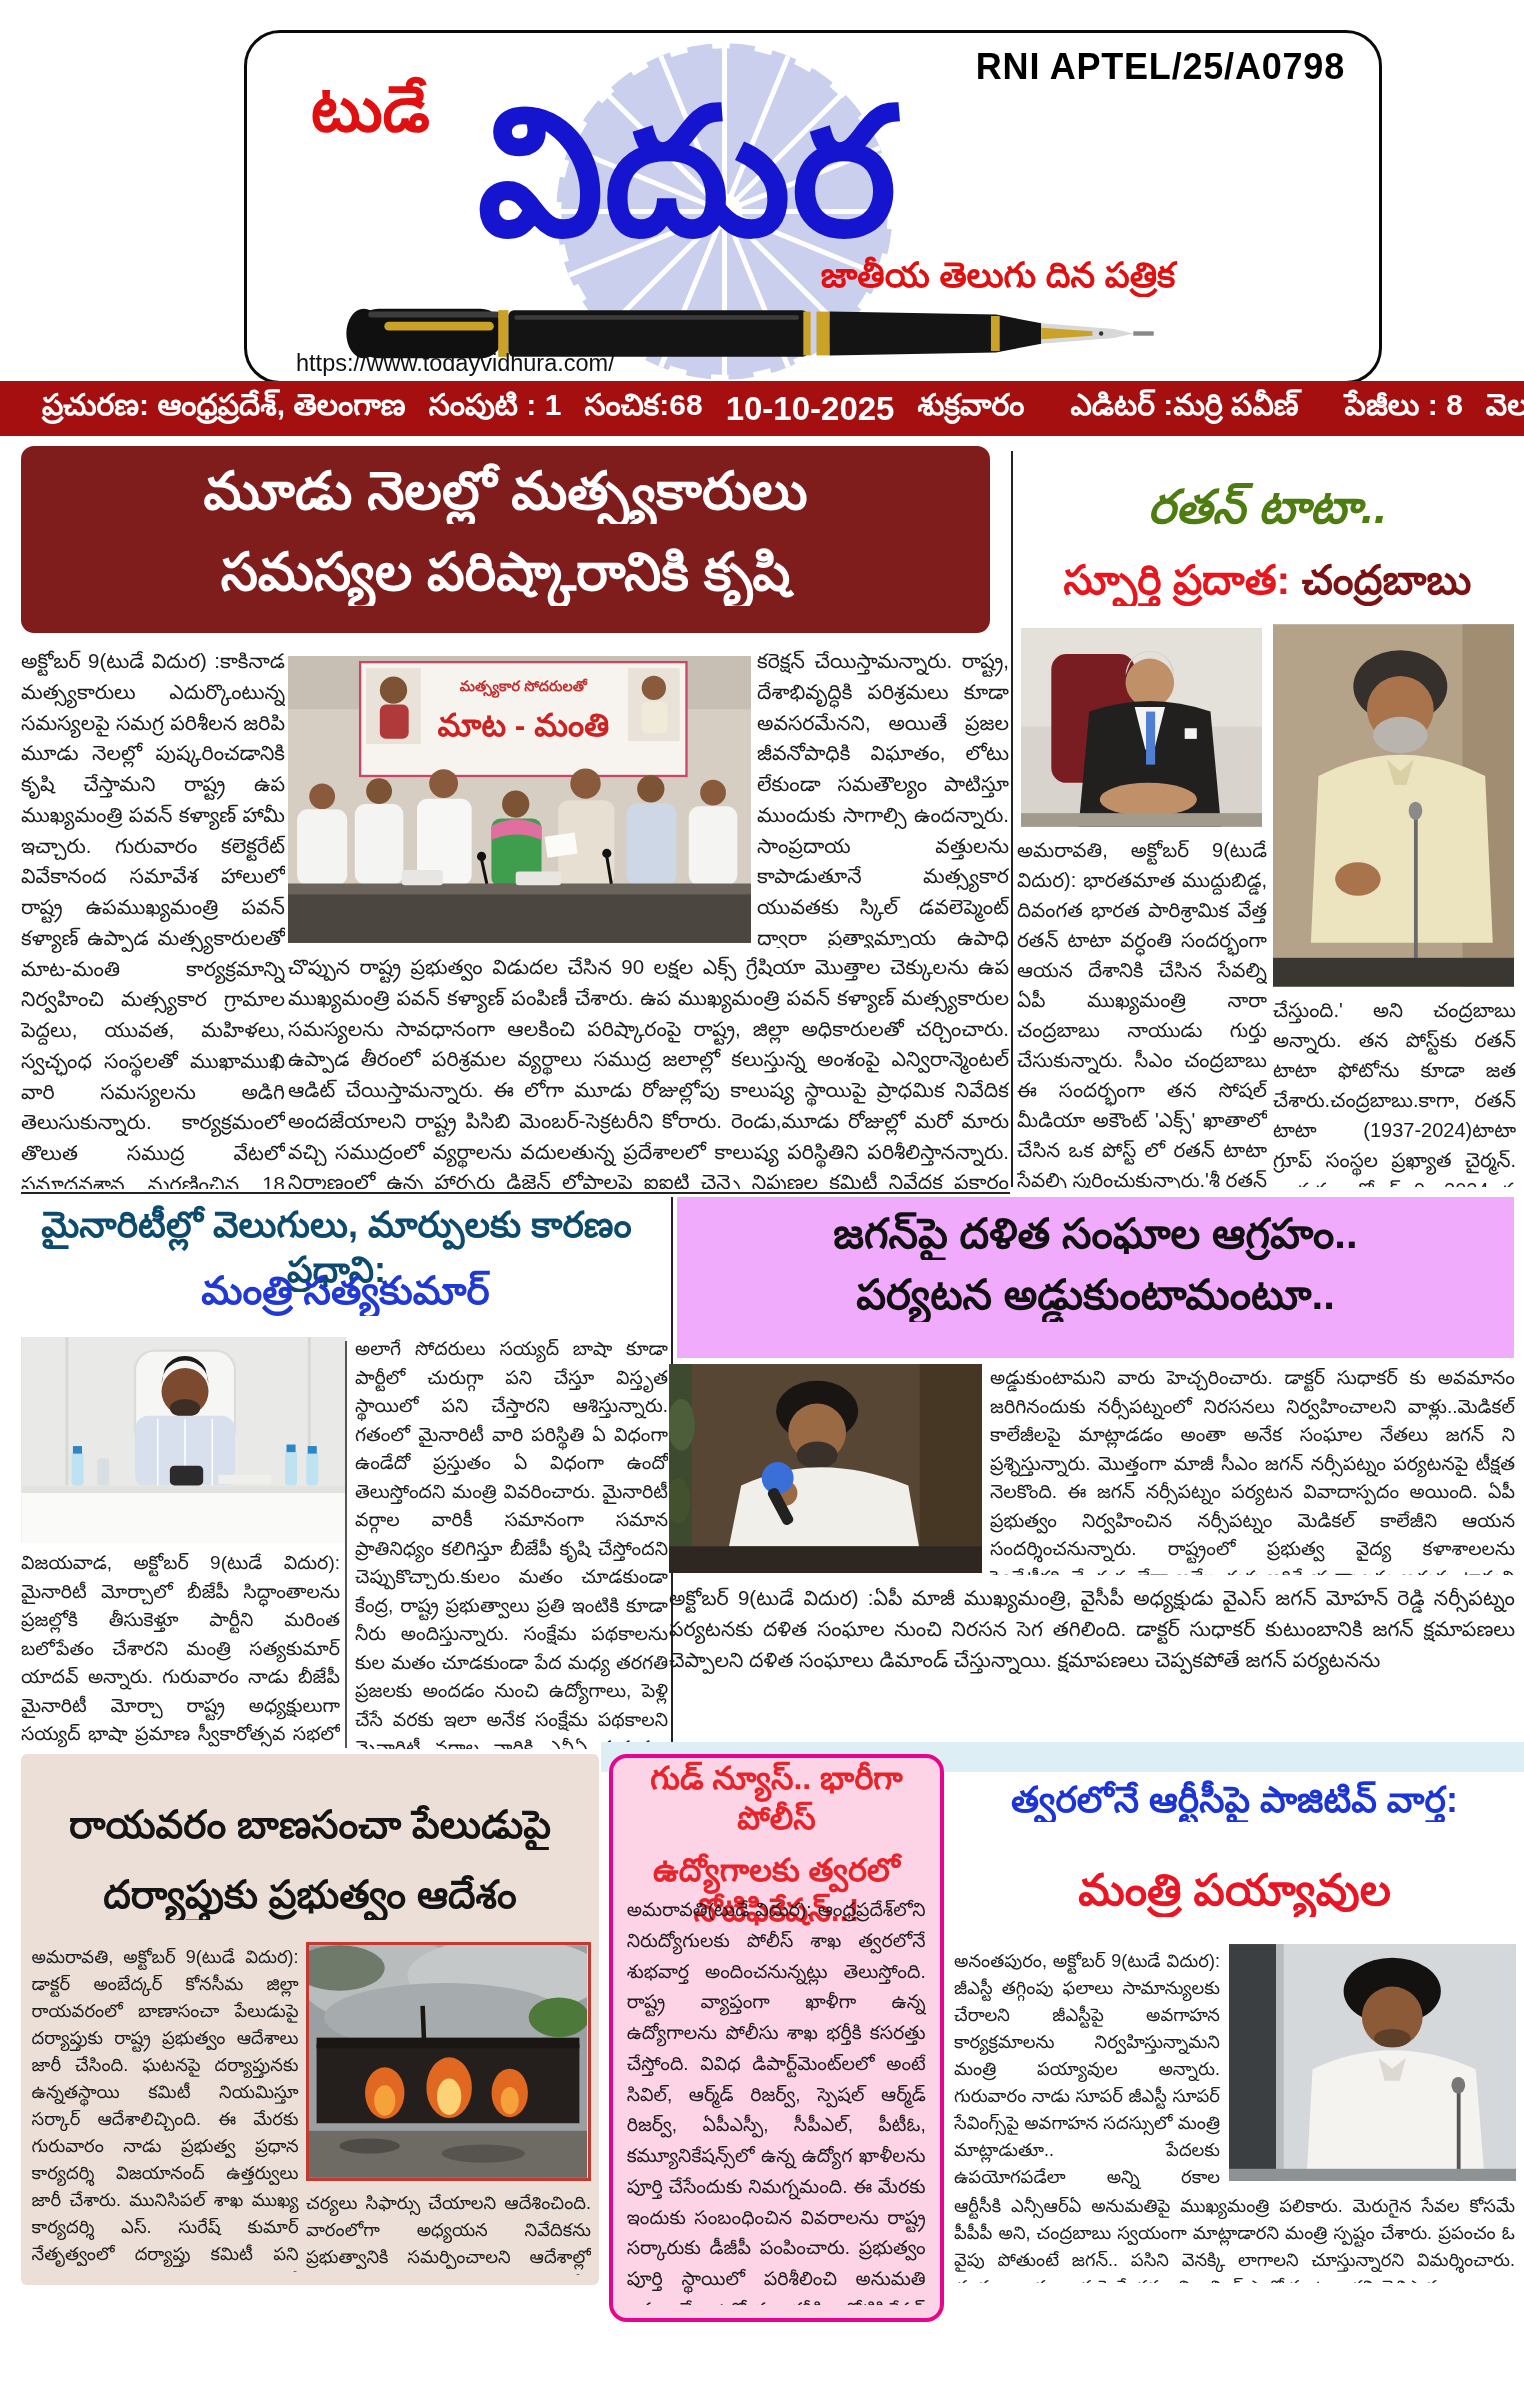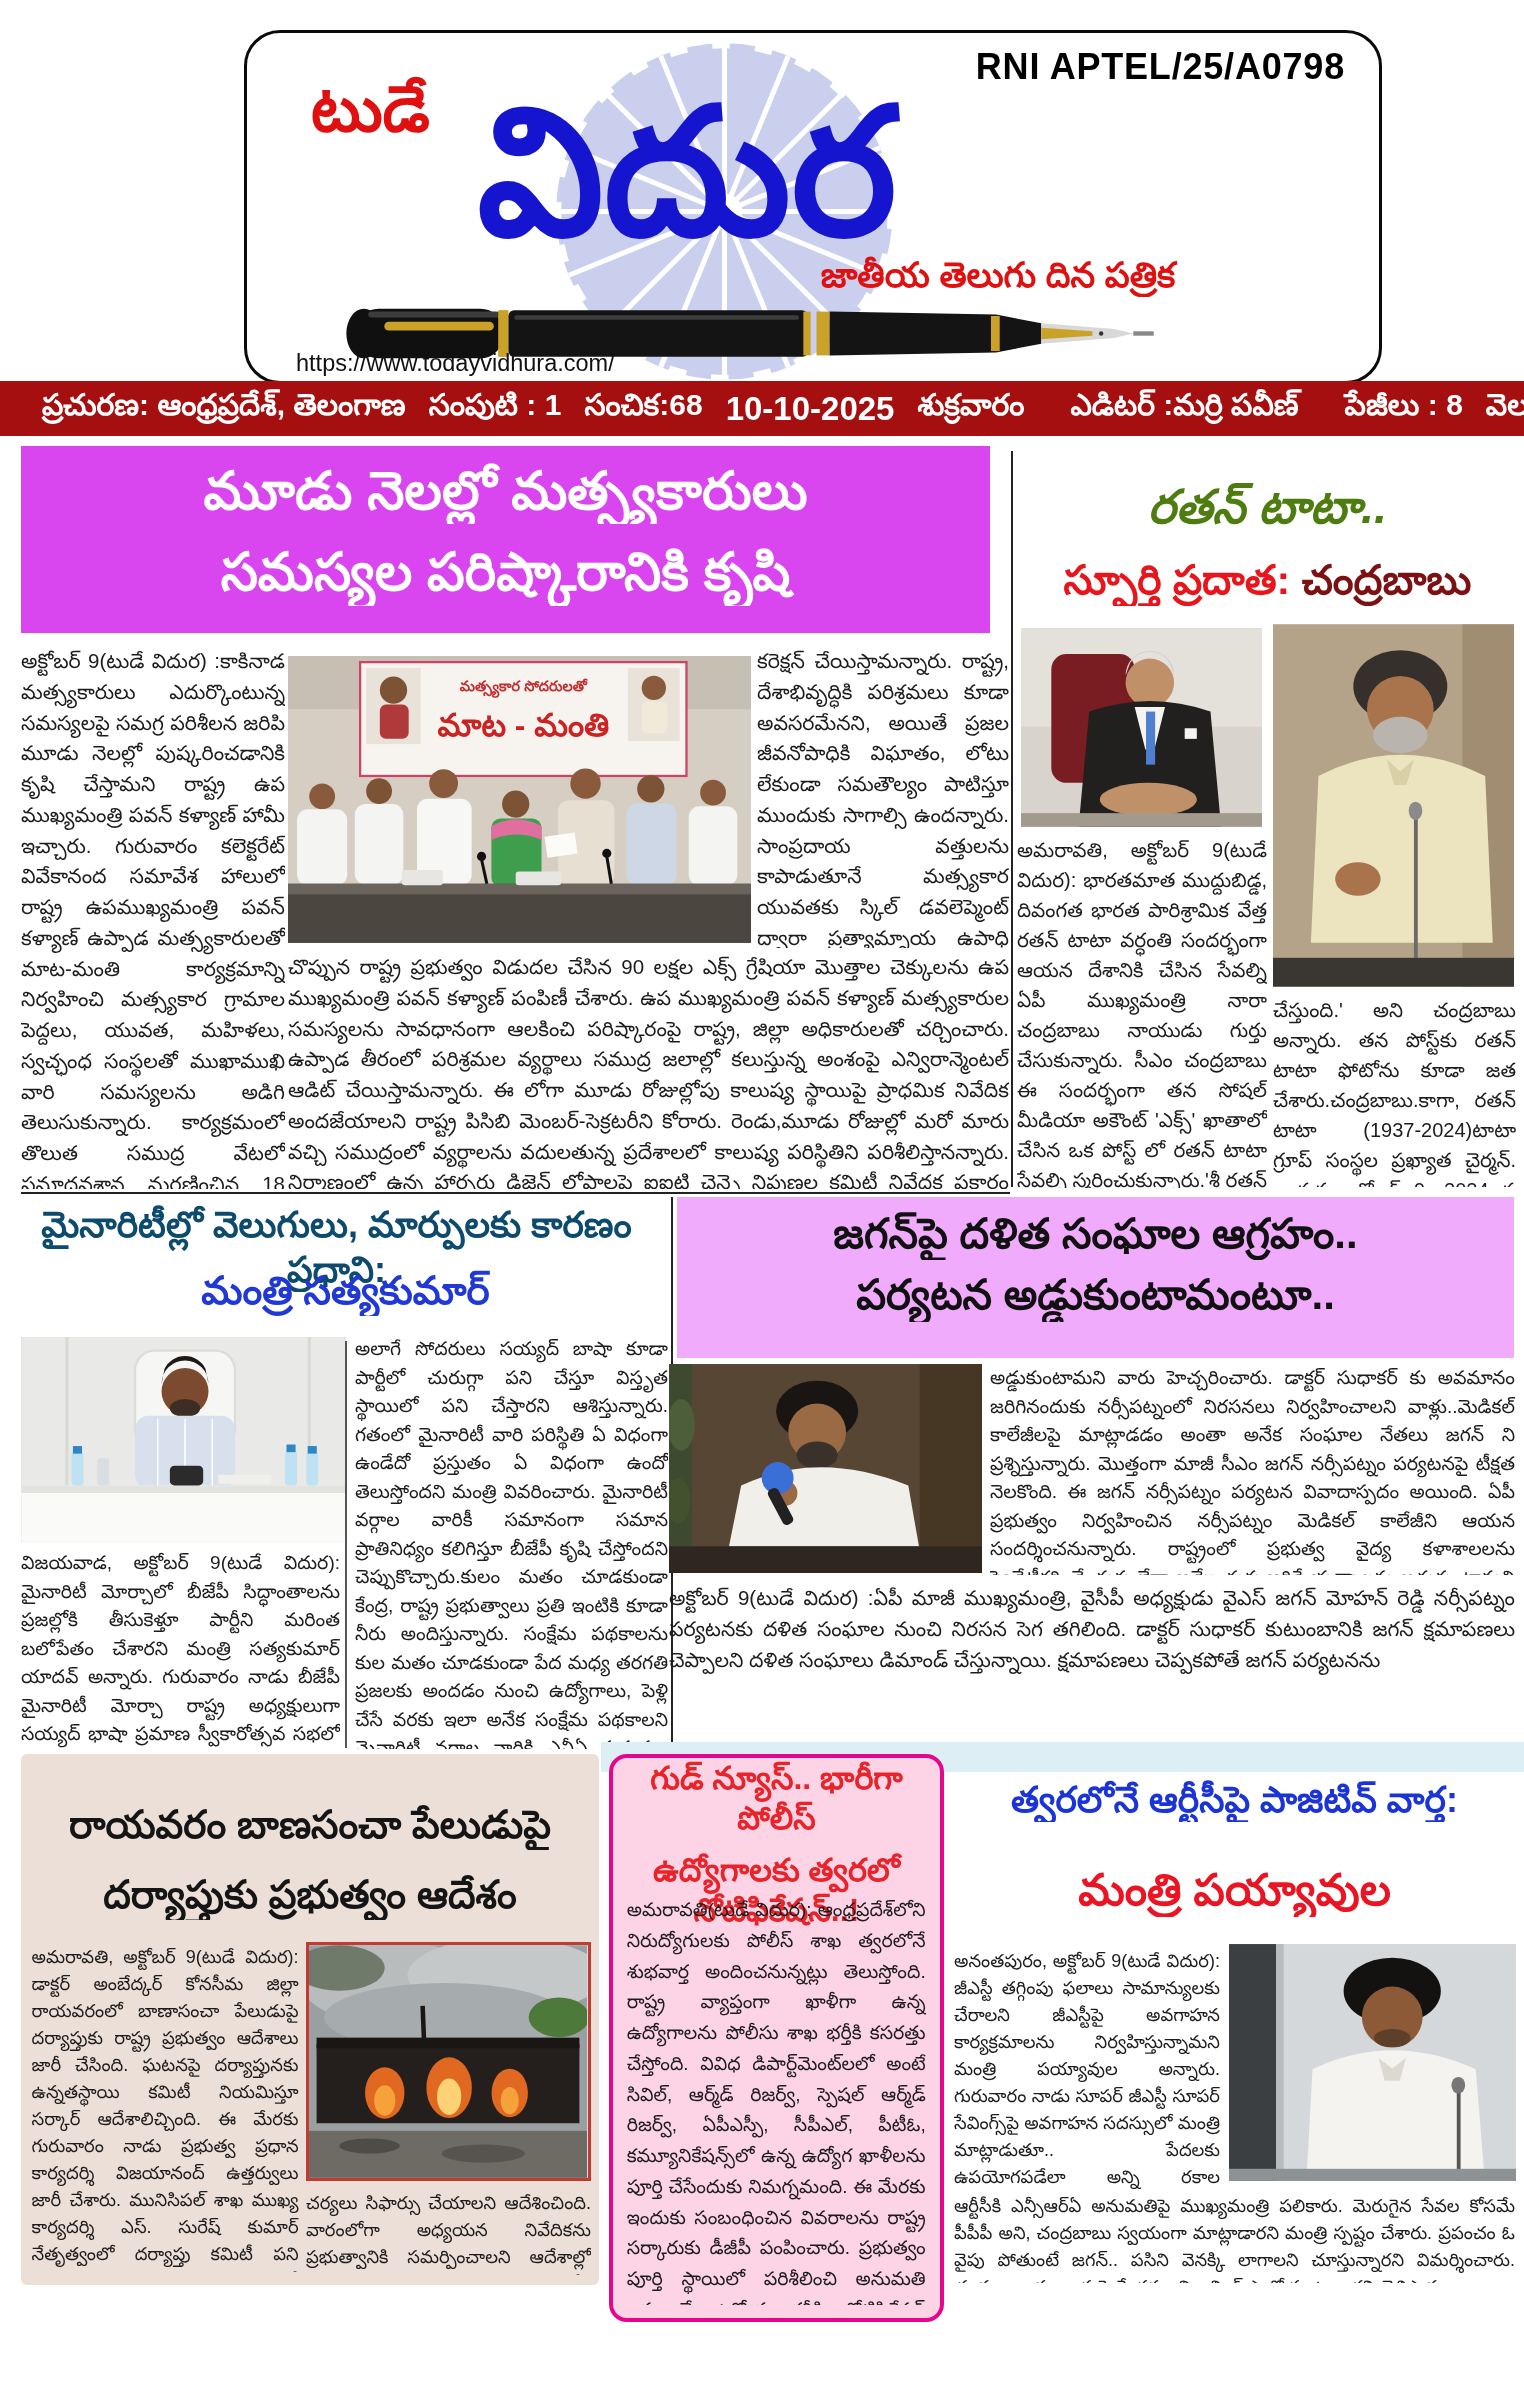--- a/index.html
+++ b/index.html
@@ -7,21 +7,21 @@
         font-family:"Liberation Sans","DejaVu Sans",sans-serif;padding-left:34px;}
   .abs{position:absolute;}
   .txt{font-family:"Liberation Sans","DejaVu Sans",sans-serif;color:#1c1c1c;
        text-align:justify;overflow:hidden;line-height:1.5;}
   .hl{font-weight:bold;text-align:center;overflow:hidden;
       font-family:"Liberation Sans","DejaVu Sans",sans-serif;line-height:1.25;}
   .rule{background:#222;}
   .masthead{border:3.8px solid #0a0a0a;border-radius:36px;background:#fff;overflow:hidden;}
   .infobar{background:#a50f0f;color:#ffffff;display:flex;align-items:center;
            gap:23px;padding-left:42px;font-weight:bold;font-size:30px;white-space:nowrap;overflow:hidden;}
-  .leadbox{background:#d946ef;color:#ffffff;}
+  .leadbox{background:#7f1d1d;color:#ffffff;border-radius:13px;}
   .jaganbox{background:#f0abfc;color:#111;}
   .pinkbox{background:#fdd4e6;border:4.6px solid #e6058c;border-radius:18px;}
   .beigebox{background:#ecdfd8;border-radius:6px;}
   .photo{overflow:hidden;background:#ddd;}
   svg{display:block;}
 </style>
 </head>
 <body>
 
 <div class="page">

